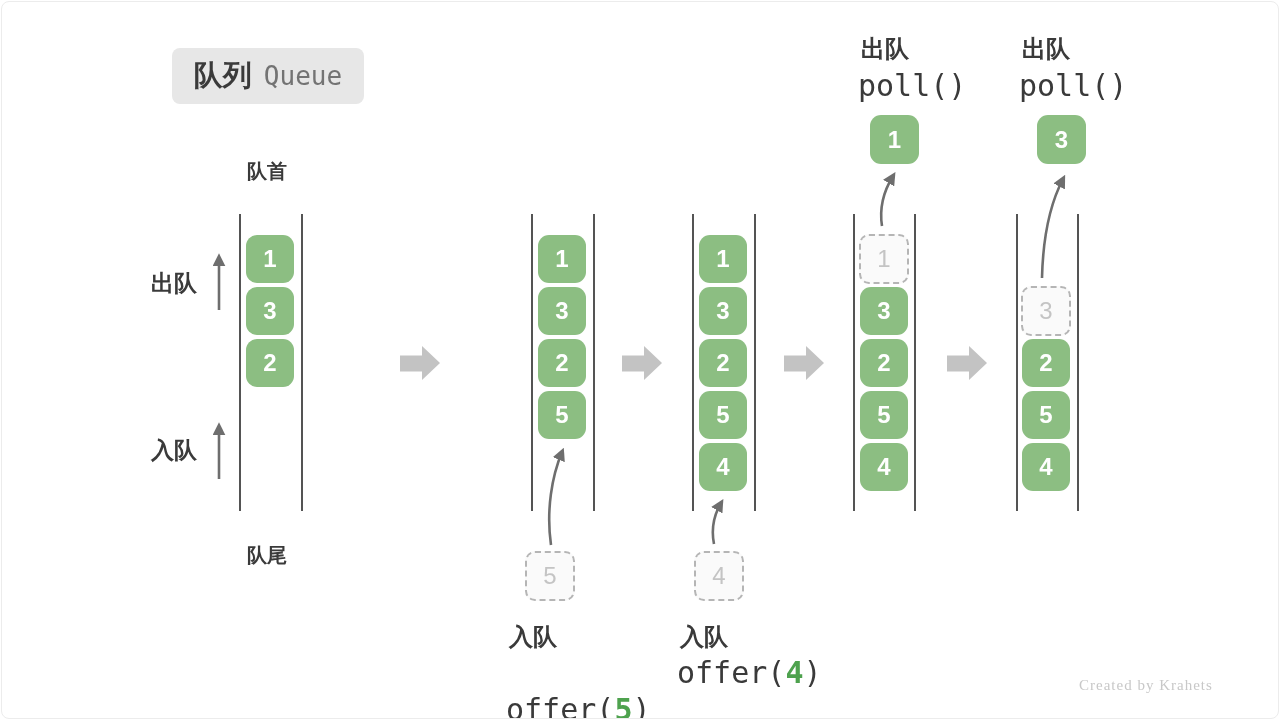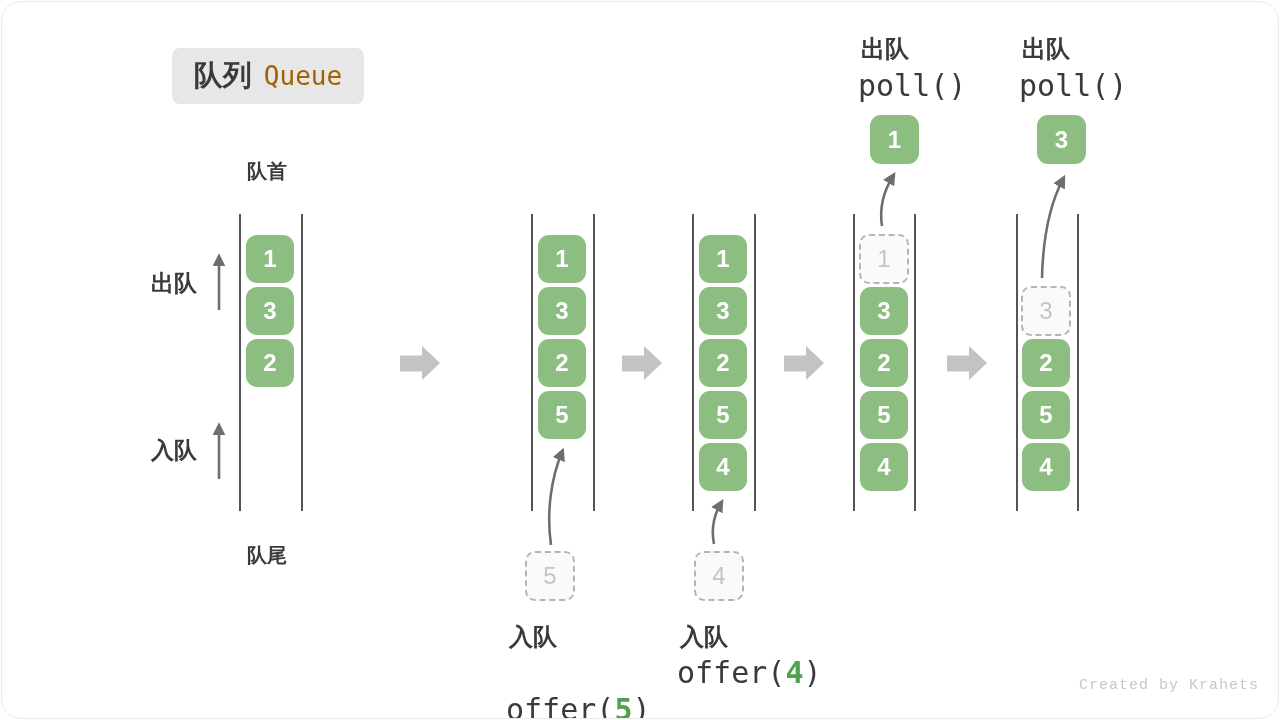--- a/index.html
+++ b/index.html
@@ -5,33 +5,33 @@
   * { margin: 0; padding: 0; box-sizing: border-box; }
   html, body { width: 1280px; height: 720px; background: #ffffff; }
   body { font-family: "Liberation Sans", "DejaVu Sans", sans-serif; }
 
   .card {
     position: relative;
     width: 1278px; height: 718px;
     margin: 1px;
     background: #ffffff;
     border: 1px solid #ececec;
-    border-radius: 20px;
+    border-radius: 8px;
     overflow: hidden;
   }
 
   .title-box {
     position: absolute; left: 170px; top: 46px;
     width: 192px; height: 56px;
     background: #e7e7e7;
     border-radius: 8px;
     display: flex; align-items: center; justify-content: center; gap: 12px;
   }
   .title-zh { font-size: 29px; font-weight: 700; color: #3a3a3a; }
-  .title-en { font-size: 26px; font-weight: 500; color: #a16207;
+  .title-en { font-size: 26px; font-weight: 500; color: #737373;
               font-family: "DejaVu Sans Mono", "Liberation Mono", monospace; }
 
   .zh-label { position: absolute; font-size: 20px; font-weight: 700; color: #3a3a3a; white-space: nowrap; }
   .zh-label.medium { font-weight: 600; }
 
   .mono-label {
     position: absolute; font-size: 30px; font-weight: 500; color: #3a3a3a;
     font-family: "DejaVu Sans Mono", "Liberation Mono", monospace; white-space: nowrap;
   }
   .mono-label .arg-green { color: #4ea24e; font-weight: 700; }
@@ -48,21 +48,21 @@
     background: #fafafa;
     border: 2px dashed #b5b5b5;
     color: #c4c4c4; font-weight: 500;
     width: 50px; height: 50px; border-radius: 10px;
   }
 
   .arrows-overlay { position: absolute; left: 0; top: 0; width: 1280px; height: 720px; pointer-events: none; }
 
   .watermark {
     position: absolute; left: 1077px; top: 675px;
-    font-family: Liberation Mono, monospace;
+    font-family: Liberation Serif, serif;
     font-size: 15px; color: #c8c8c8; letter-spacing: 1px; white-space: nowrap;
   }
 </style>
 </head>
 <body>
 
 <div class="card">
 
   <div class="title-box">
     <span class="title-zh">队列</span>

